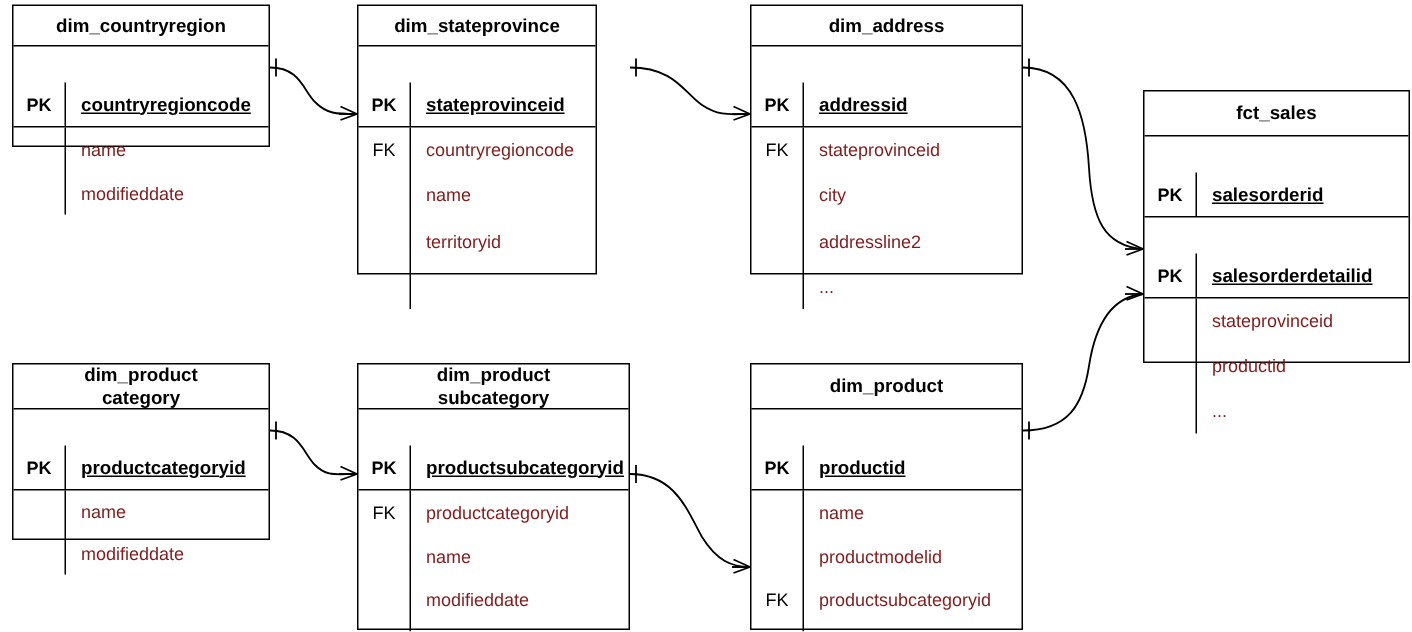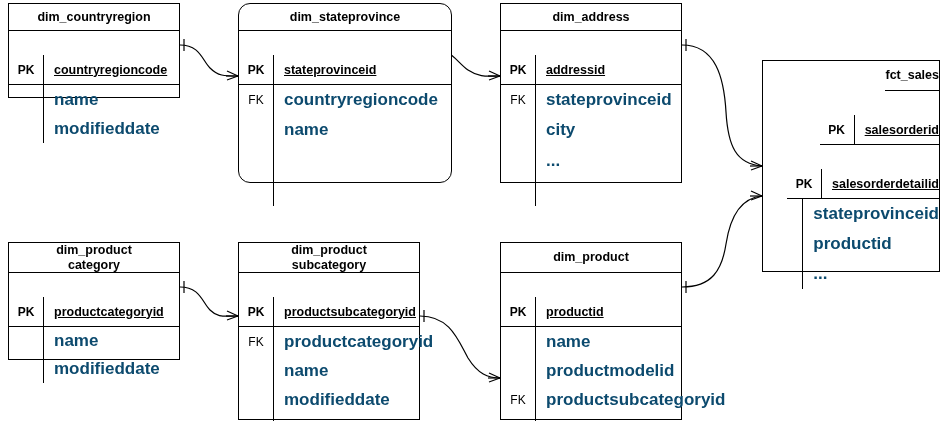--- a/index.html
+++ b/index.html
@@ -98,25 +98,24 @@
     display: flex;
     align-items: center;
     justify-content: center;
     flex: 0 0 auto;
   }
   .body-fieldcell {
     box-sizing: border-box;
     padding-left: 10px;
     display: flex;
     align-items: center;
-    font-size: 17px;
-    color: #0c4a6e;
+    font-size: 12px;
+    color: #7f1d1d;
     white-space: nowrap;
     flex: 0 0 auto;
-    font-weight: bold;
   }
   #edges {
     position: absolute;
     left: 0;
     top: 0;
     width: 941px;
     height: 421px;
     pointer-events: none;
   }
 </style>
@@ -180,38 +179,39 @@
         <div class="body-keycol">
           <div class="body-keycell" style="height: 29px;"></div>
           <div class="body-keycell" style="height: 29px;"></div>
         </div>
         <div class="body-fieldcol">
           <div class="body-fieldcell" style="height: 29px;">name</div>
           <div class="body-fieldcell" style="height: 29px;">modifieddate</div>
         </div>
       </div>
     </div>
-    <div class="entity" style="left: 238px; top: 3px; width: 214px; height: 180px; border-radius: 12px;">
+    <div class="entity" style="left: 238px; top: 3px; width: 160px; height: 180px;">
       <div class="ent-header" style="height: 27px;">
         <span>dim_stateprovince</span>
       </div>
       <div class="ent-row divider" style="height: 30px;">
         <div class="key-cell bold">PK</div>
         <div class="field-cell pk">stateprovinceid</div>
       </div>
       <div class="body-block">
         <div class="body-keycol">
           <div class="body-keycell" style="height: 30.25px;">FK</div>
           <div class="body-keycell" style="height: 30.25px;"></div>
           <div class="body-keycell" style="height: 30.25px;"></div>
           <div class="body-keycell" style="height: 30.25px;"></div>
         </div>
         <div class="body-fieldcol">
           <div class="body-fieldcell" style="height: 30.25px;">countryregioncode</div>
           <div class="body-fieldcell" style="height: 30.25px;">name</div>
+          <div class="body-fieldcell" style="height: 30.25px;">territoryid</div>
         </div>
       </div>
     </div>
     <div class="entity" style="left: 500px; top: 3px; width: 182px; height: 180px;">
       <div class="ent-header" style="height: 27px;">
         <span>dim_address</span>
       </div>
       <div class="ent-row divider" style="height: 30px;">
         <div class="key-cell bold">PK</div>
         <div class="field-cell pk">addressid</div>
@@ -219,25 +219,26 @@
       <div class="body-block">
         <div class="body-keycol">
           <div class="body-keycell" style="height: 30.25px;">FK</div>
           <div class="body-keycell" style="height: 30.25px;"></div>
           <div class="body-keycell" style="height: 30.25px;"></div>
           <div class="body-keycell" style="height: 30.25px;"></div>
         </div>
         <div class="body-fieldcol">
           <div class="body-fieldcell" style="height: 30.25px;">stateprovinceid</div>
           <div class="body-fieldcell" style="height: 30.25px;">city</div>
+          <div class="body-fieldcell" style="height: 30.25px;">addressline2</div>
           <div class="body-fieldcell" style="height: 30.25px;">...</div>
         </div>
       </div>
     </div>
-    <div class="entity" style="left: 762px; top: 60px; width: 178px; height: 212px; align-items: flex-end;">
+    <div class="entity" style="left: 762px; top: 60px; width: 178px; height: 182px;">
       <div class="ent-header" style="height: 30px;">
         <span>fct_sales</span>
       </div>
       <div class="ent-row divider" style="height: 30px;">
         <div class="key-cell bold">PK</div>
         <div class="field-cell pk">salesorderid</div>
       </div>
       <div class="ent-row divider" style="height: 30px;">
         <div class="key-cell bold">PK</div>
         <div class="field-cell pk">salesorderdetailid</div>

